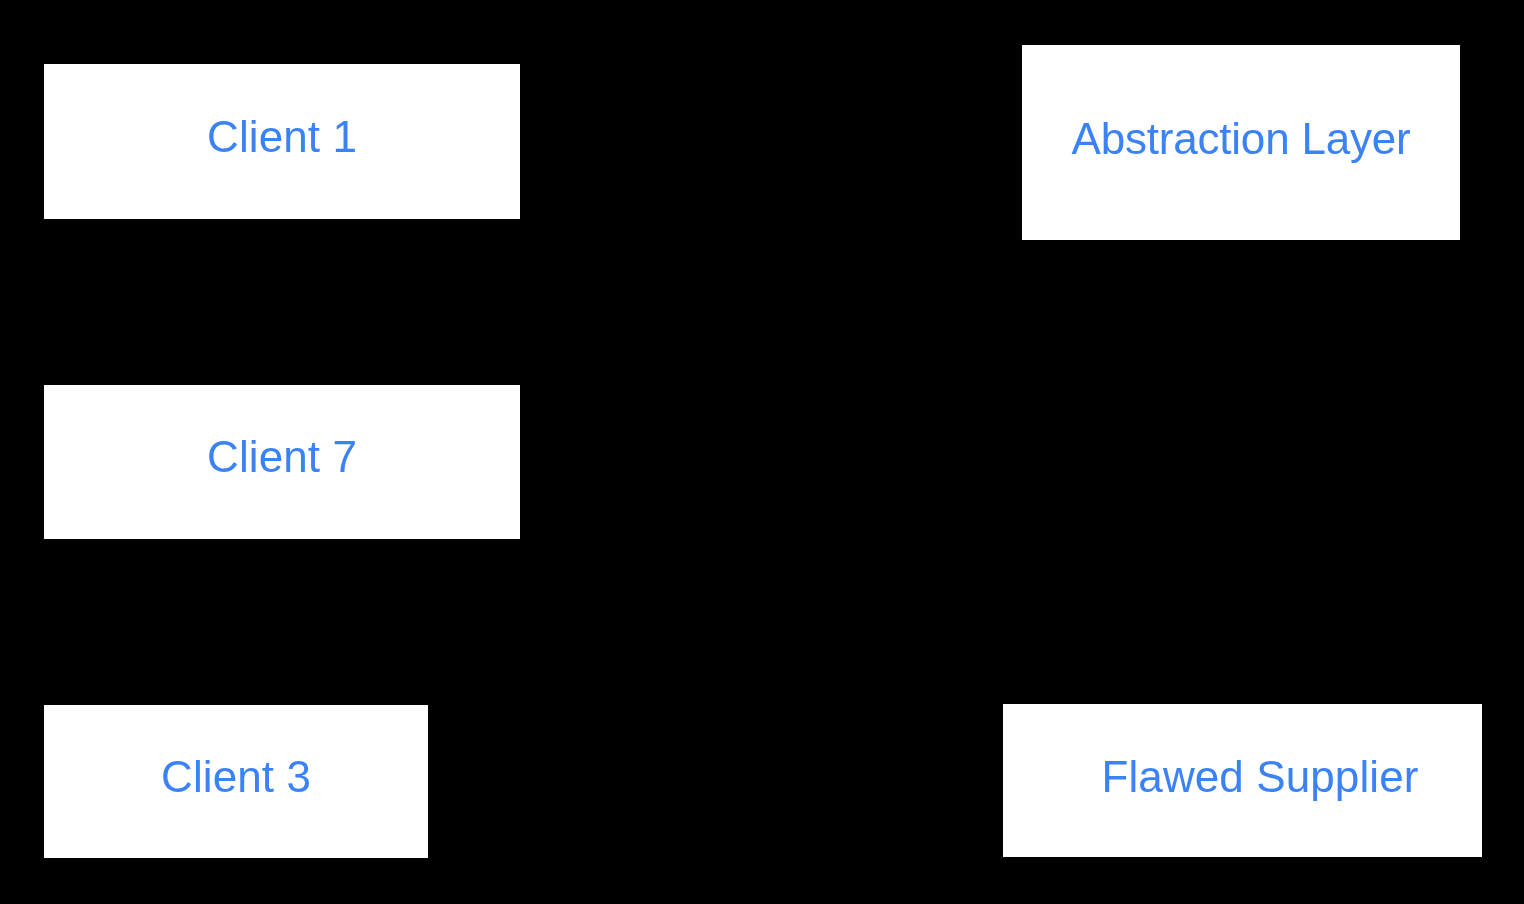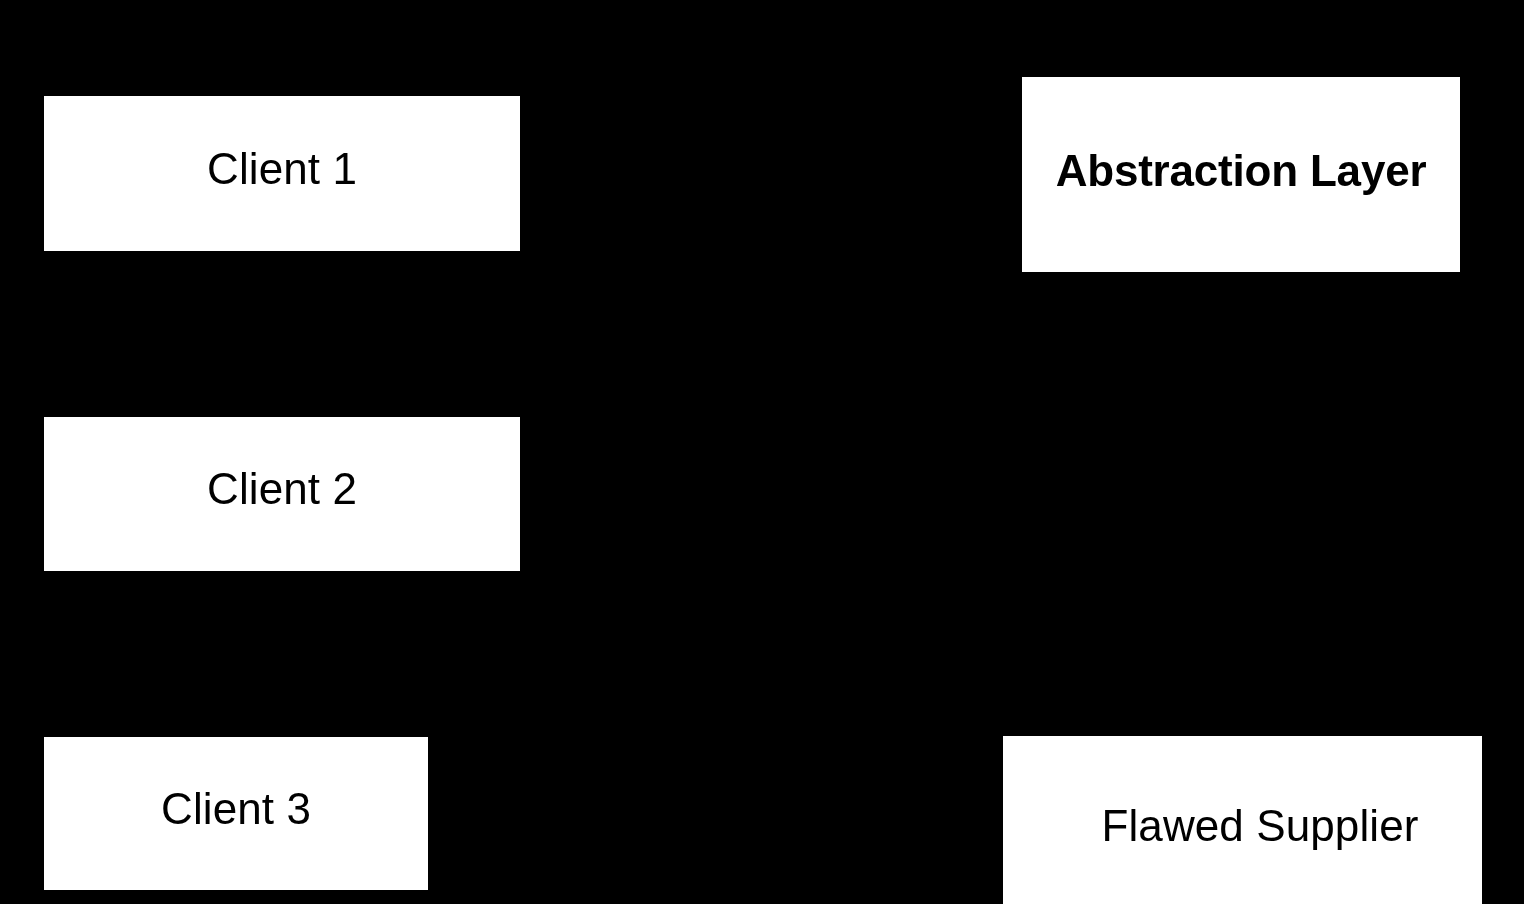--- a/index.html
+++ b/index.html
@@ -15,65 +15,64 @@
   }
   #diagram-canvas {
     position: relative;
     width: 1524px;
     height: 904px;
     background: #000000;
   }
   .node {
     position: absolute;
     background: #FFFFFF;
-    color: #000000;
+    color: #3b82f6;
     display: flex;
     flex-direction: column;
     align-items: center;
     justify-content: center;
     text-align: center;
     box-sizing: border-box;
     overflow: hidden;
-    margin-top: 32px;
   }
   .node-label {
     font-size: 44px;
     font-weight: normal;
     line-height: 1.08;
     letter-spacing: 0.1px;
     white-space: nowrap;
   }
   .stereotype {
     font-size: 40px;
     font-weight: normal;
     line-height: 1.1;
     white-space: nowrap;
   }
   .node-name-bold {
     font-size: 44px;
-    font-weight: bold;
+    font-weight: normal;
     line-height: 1.12;
     letter-spacing: -0.2px;
     white-space: nowrap;
   }
 
   
   #node-client-1 { left: 44px;  top: 64px;  width: 476px; height: 155px; }
   #node-client-2 { left: 44px;  top: 385px; width: 476px; height: 154px; }
   #node-client-3 { left: 44px;  top: 705px; width: 384px; height: 153px; }
 
   
   #node-client-1 .node-label,
   #node-client-2 .node-label,
   #node-client-3 .node-label { transform: translateY(-5px); }
 
   
   #node-abstraction-layer { left: 1022px; top: 45px;  width: 438px; height: 195px; }
   #node-abstraction-layer .stack { transform: translateY(-4px); }
-  #node-flawed-supplier   { left: 1003px; top: 704px; width: 479px; height: 188px; padding-left: 35px; }
+  #node-flawed-supplier   { left: 1003px; top: 704px; width: 479px; height: 153px; padding-left: 35px; }
   #node-flawed-supplier .node-label { transform: translateY(-4px); }
 
   
   .connector {
     position: absolute;
     background: #000000;
   }
 </style>
 </head>
 <body>
@@ -85,21 +84,21 @@
   <div class="connector" style="left:770px; top:142px; width:2px; height:321px;"></div>
   <div class="connector" style="left:520px; top:781px; width:250px; height:2px;"></div>
   <div class="connector" style="left:770px; top:142px; width:2px; height:641px;"></div>
   <div class="connector" style="left:1240px; top:240px; width:2px; height:464px;"></div>
 
   <div class="node" id="node-client-1">
     <span class="node-label">Client 1</span>
   </div>
 
   <div class="node" id="node-client-2">
-    <span class="node-label">Client 2</span>
+    <span class="node-label">Client 7</span>
   </div>
 
   <div class="node" id="node-client-3">
     <span class="node-label">Client 3</span>
   </div>
 
   <div class="node" id="node-abstraction-layer">
     <div class="stack">
       <div class="node-name-bold">Abstraction Layer</div>
     </div>

